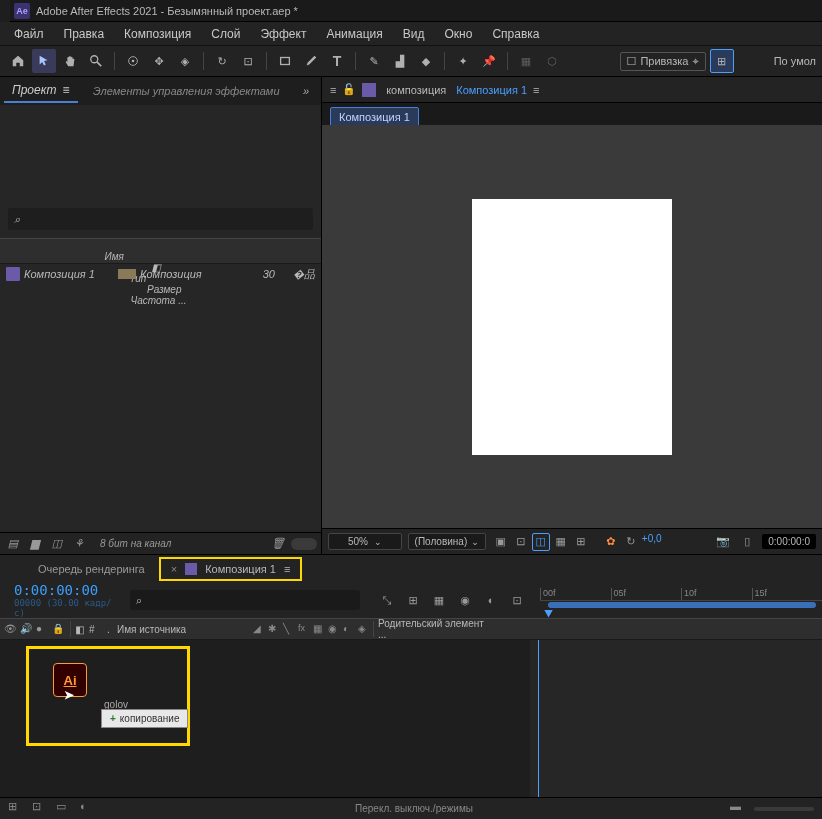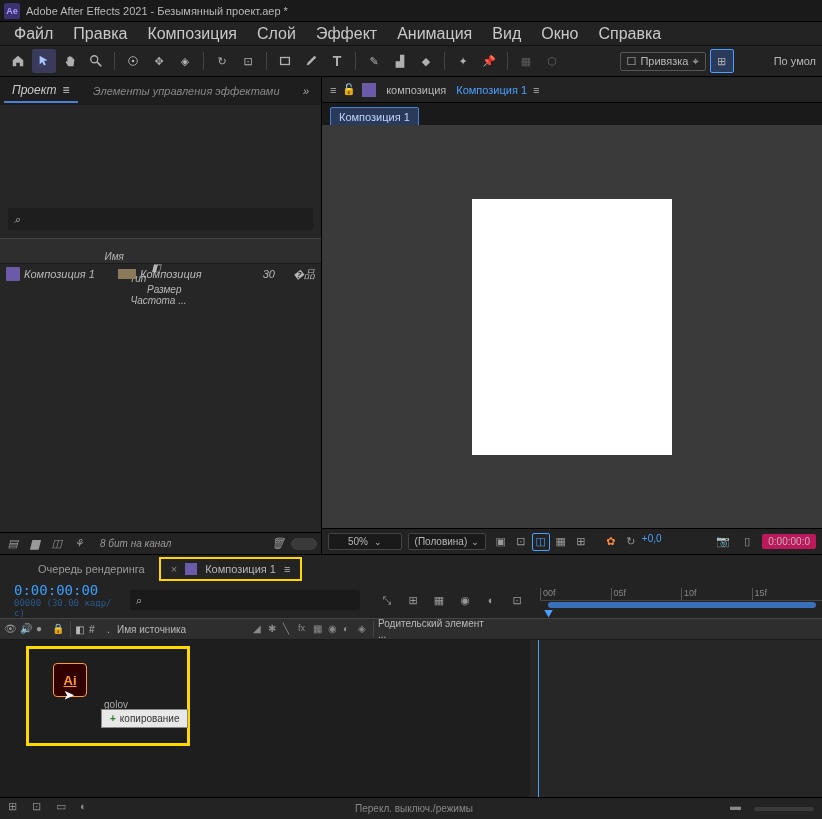--- a/index.html
+++ b/index.html
@@ -1,22 +1,22 @@
 <!DOCTYPE html>
 <html><head>
 <meta charset="utf-8">
 <style>
 * { margin:0; padding:0; box-sizing:border-box; font-family:'Segoe UI',Arial,sans-serif; user-select:none; }
 body { background:#1e1e1e; color:#b8b8b8; font-size:11px; width:822px; height:819px; overflow:hidden; position:relative; }
 
-.titlebar { height:22px; background:#1a1a1a; display:flex; align-items:center; padding:0 4px; gap:6px; border-bottom:1px solid #000; }
+.titlebar { height:22px; background:#1a1a1a; display:flex; align-items:center; padding:0 4px; gap:6px; border-bottom:1px solid #000;margin-left:10px; }
 .ae-logo { width:16px; height:16px; background:#3a3370; color:#b29dff; font-size:9px; font-weight:bold; display:flex; align-items:center; justify-content:center; border-radius:2px; }
 
 .menubar { height:24px; background:#232323; display:flex; align-items:center; padding:0 4px; gap:0; border-bottom:1px solid #111; }
-.menu-item { padding:4px 10px; color:#c8c8c8; font-size:16px; cursor:pointer; }
+.menu-item { padding:4px 10px; color:#c8c8c8; font-size:12px; cursor:pointer; }
 
 .toolbar { height:31px; background:#232323; display:flex; align-items:center; padding:0 6px; gap:2px; border-bottom:1px solid #000; }
 .tool { width:24px; height:24px; display:flex; align-items:center; justify-content:center; color:#b0b0b0; cursor:pointer; border-radius:2px; }
 .tool.active { background:#3a3a5a; color:#a8c8ff; }
 .tool.selected { background:#2a3a5a; }
 .tool-sep { width:1px; height:18px; background:#444; margin:0 4px; }
 .toolbar-right { margin-left:auto; display:flex; align-items:center; gap:4px; }
 .snap-toggle { display:flex; align-items:center; gap:4px; padding:2px 6px; border:1px solid #555; border-radius:2px; }
 
 .main { display:flex; height:477px; }
@@ -50,21 +50,21 @@
 .vsubtab { display:inline-block; padding:3px 8px; background:#2a3a5a; border:1px solid #4a7fd4; border-radius:2px; color:#c0d4ff; font-size:11px; }
 .canvas-area { flex:1; background:#3a3a3a; display:flex; align-items:center; justify-content:center; overflow:hidden; }
 .canvas { width:200px; height:256px; background:#fff; }
 .viewer-foot { height:26px; background:#232323; display:flex; align-items:center; padding:0 6px; gap:6px; border-top:1px solid #000; }
 .vf-zoom { padding:2px 19px; background:#1a1a1a; border:1px solid #444; border-radius:2px; display:flex; align-items:center; gap:6px; font-size:10px; }
 .vf-res { padding:2px 6px; background:#1a1a1a; border:1px solid #444; border-radius:2px; font-size:10px; display:flex; align-items:center; gap:4px; }
 .vf-icons { display:flex; gap:2px; }
 .vf-icon { width:18px; height:18px; display:flex; align-items:center; justify-content:center; color:#999; }
 .vf-icon.on { color:#4a9fff; border:1px solid #4a9fff; border-radius:2px; }
 .vf-spacer { margin-left:auto; }
-.vf-time { padding:2px 6px; background:#be185d; border-radius:2px; font-size:10px; }
+.vf-time { padding:2px 6px; background:#000000; border-radius:2px; font-size:10px; }
 
 .timeline { height:265px; background:#232323; display:flex; flex-direction:column; border-top:1px solid #000; }
 .tl-tabs { height:27px; display:flex; align-items:center; padding:0 24px; gap:0; }
 .tl-tab { padding:6px 14px; color:#999; font-size:11px; }
 .tl-tab-active { display:flex; align-items:center; gap:8px; padding:4px 10px; border:2px solid #ffd800; }
 .tl-tab-active .close-x { color:#888; }
 .tl-tab-active .tab-icon { width:12px; height:12px; background:#6a5aa8; }
 .tl-controls { height:36px; display:flex; align-items:center; }
 .tl-time-block { width:130px; padding:2px 14px; }
 .tl-timecode { color:#3a9fff; font-size:14px; font-family:monospace; }

